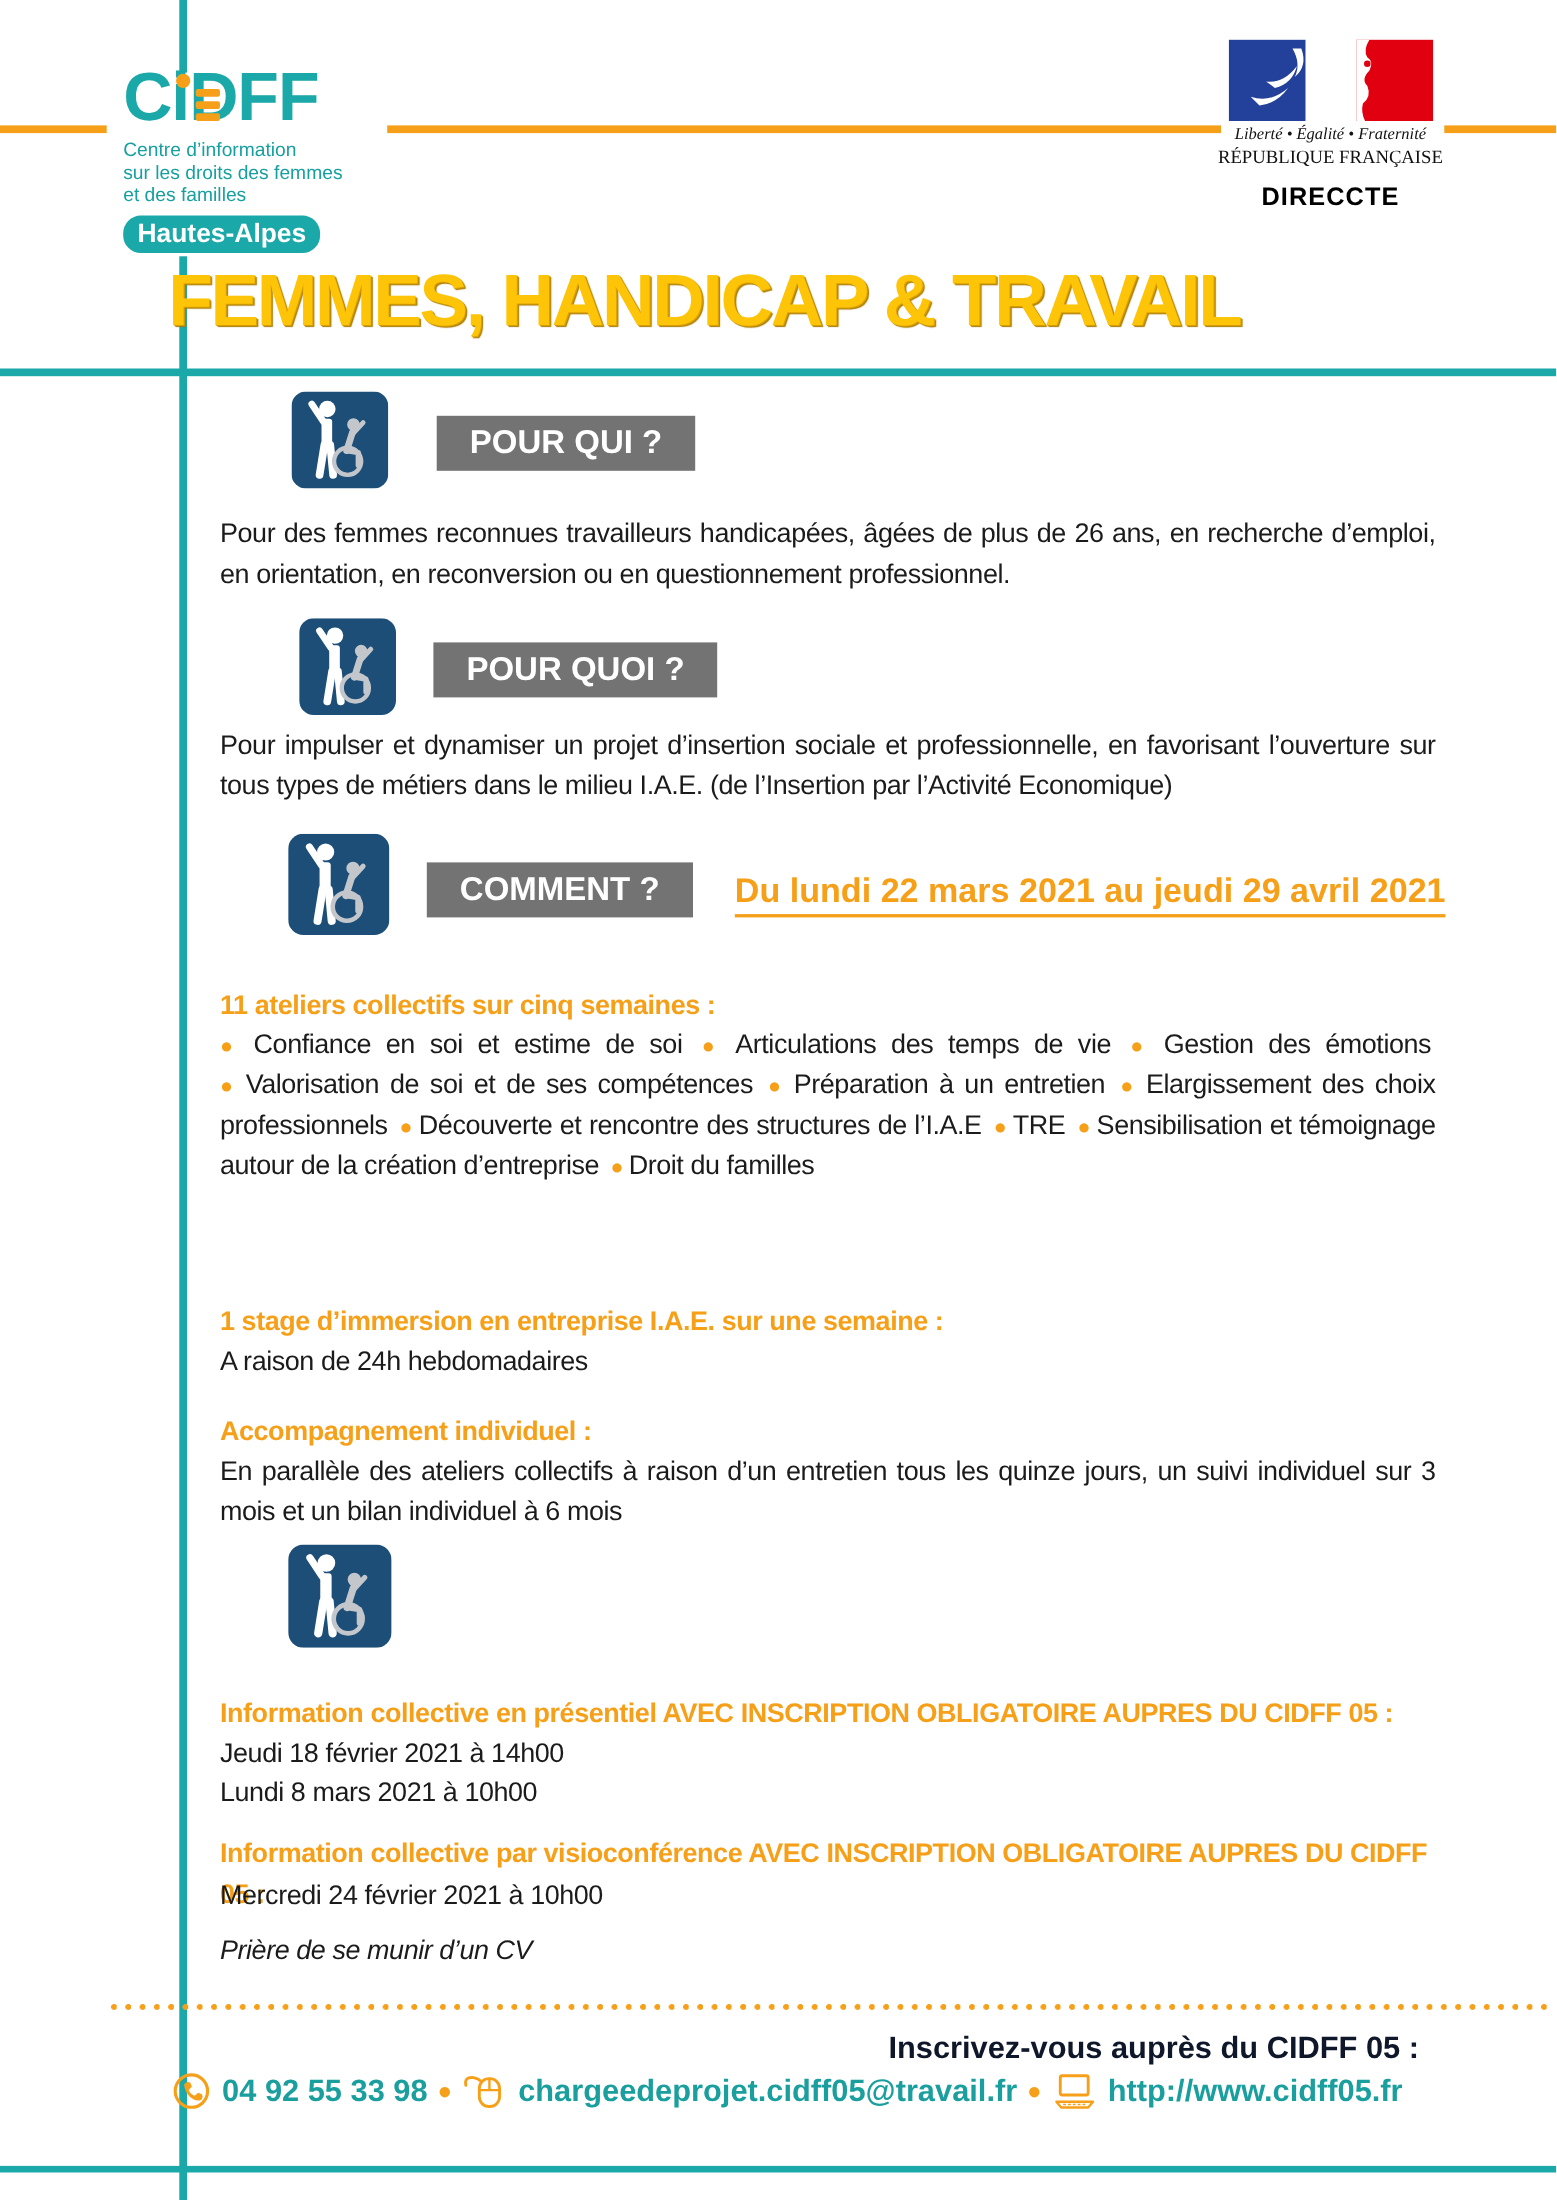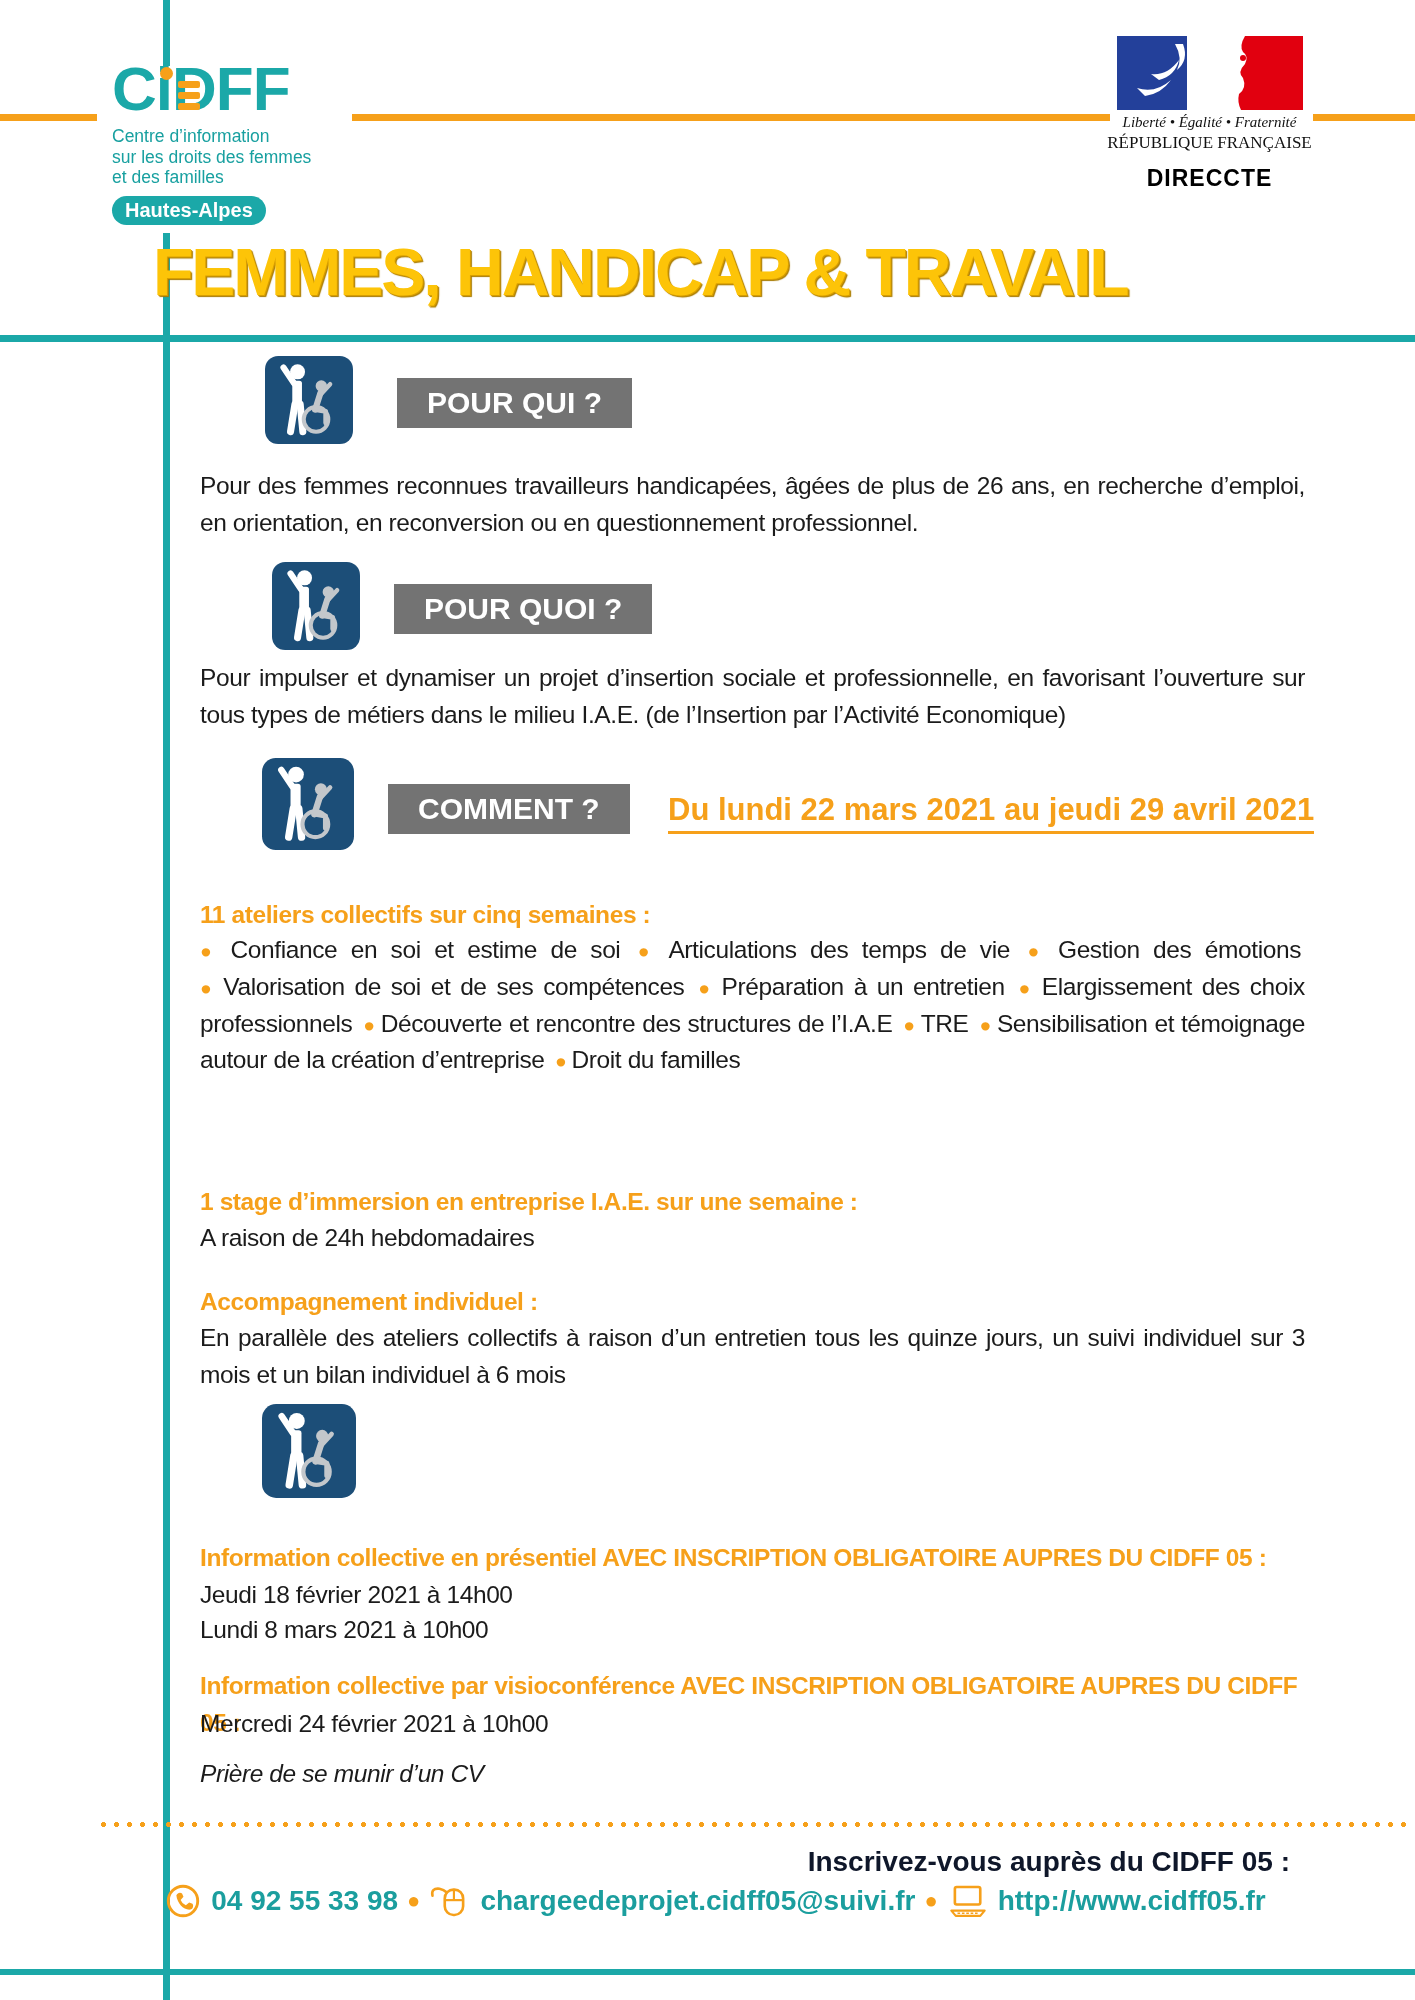--- a/index.html
+++ b/index.html
@@ -19,21 +19,21 @@
           background-size:13px 7px;background-repeat:repeat-x;}
 
   
   .brand{position:absolute;left:112px;top:58px;width:230px;}
   .wordmark{position:relative;font-size:62px;font-weight:700;color:#1ba8a8;line-height:1;letter-spacing:-1px;}
   .wordmark .idot{position:absolute;left:48px;top:9px;width:13px;height:13px;border-radius:50%;background:#f6a01a;}
   .wordmark .dbar{position:absolute;left:66px;width:22px;height:7px;background:#f6a01a;border-radius:2px;}
   .wordmark .b1{top:23px;} .wordmark .b2{top:34px;} .wordmark .b3{top:45px;}
   .brand-sub{margin-top:6px;font-size:17.5px;line-height:1.18;color:#18a0a0;font-weight:500;}
   .region-badge{display:inline-block;margin-top:8px;background:#1ba8a8;color:#fff;font-weight:700;
-                font-size:20px;padding:3px 13px;border-radius:16px;}
+                font-size:24px;padding:3px 13px;border-radius:16px;}
 
   
   .gov{position:absolute;left:1092px;top:36px;width:235px;text-align:center;}
   .gov .flag{display:block;margin:0 auto;}
   .gov .motto{margin-top:4px;font-family:"Liberation Serif","DejaVu Serif",serif;
               font-style:italic;font-size:15px;color:#111;}
   .gov .republic{font-family:"Liberation Serif","DejaVu Serif",serif;font-size:17px;color:#111;margin-top:2px;}
   .gov .agency{font-size:23px;font-weight:700;letter-spacing:1px;color:#000;margin-top:12px;}
 
   
@@ -213,21 +213,21 @@
       <path d="M13 14 a4 4 0 0 1 6 -2 l1.5 3.5 -3 3.5 q1.5 4 5.5 5.5 l3.5 -3 3.5 1.5 a4 4 0 0 1 -2 6 c-7 1 -14 -6 -15 -15 z" fill="#f6a01a"></path>
     </svg>
     <span>04 92 55 33 98</span>
     <span class="sep">●</span>
     <svg width="42" height="38" viewBox="0 0 48 40">
       <path d="M4 14 q-2 -9 8 -8 q5 1 8 4" fill="none" stroke="#f6a01a" stroke-width="3" stroke-linecap="round"></path>
       <rect x="18" y="7" width="21" height="29" rx="10" fill="none" stroke="#f6a01a" stroke-width="3"></rect>
       <line x1="28.5" y1="7" x2="28.5" y2="19" stroke="#f6a01a" stroke-width="2.5"></line>
       <line x1="18" y1="19" x2="39" y2="19" stroke="#f6a01a" stroke-width="2.5"></line>
     </svg>
-    <a href="#">chargeedeprojet.cidff05@suivi.fr</a>
+    <a href="#">chargeedeprojet.cidff05@travail.fr</a>
     <span class="sep">●</span>
     <svg width="42" height="36" viewBox="0 0 48 40">
       <rect x="9" y="4" width="29" height="20" rx="2" fill="none" stroke="#f6a01a" stroke-width="3"></rect>
       <path d="M5 31 h38 l-5 6 h-28 z" fill="none" stroke="#f6a01a" stroke-width="2.5" stroke-linejoin="round"></path>
       <path d="M12 34 h24" stroke="#f6a01a" stroke-width="1.5" stroke-dasharray="3 2"></path>
     </svg>
     <a href="#">http://www.cidff05.fr</a>
   </div>
 
 </div>

